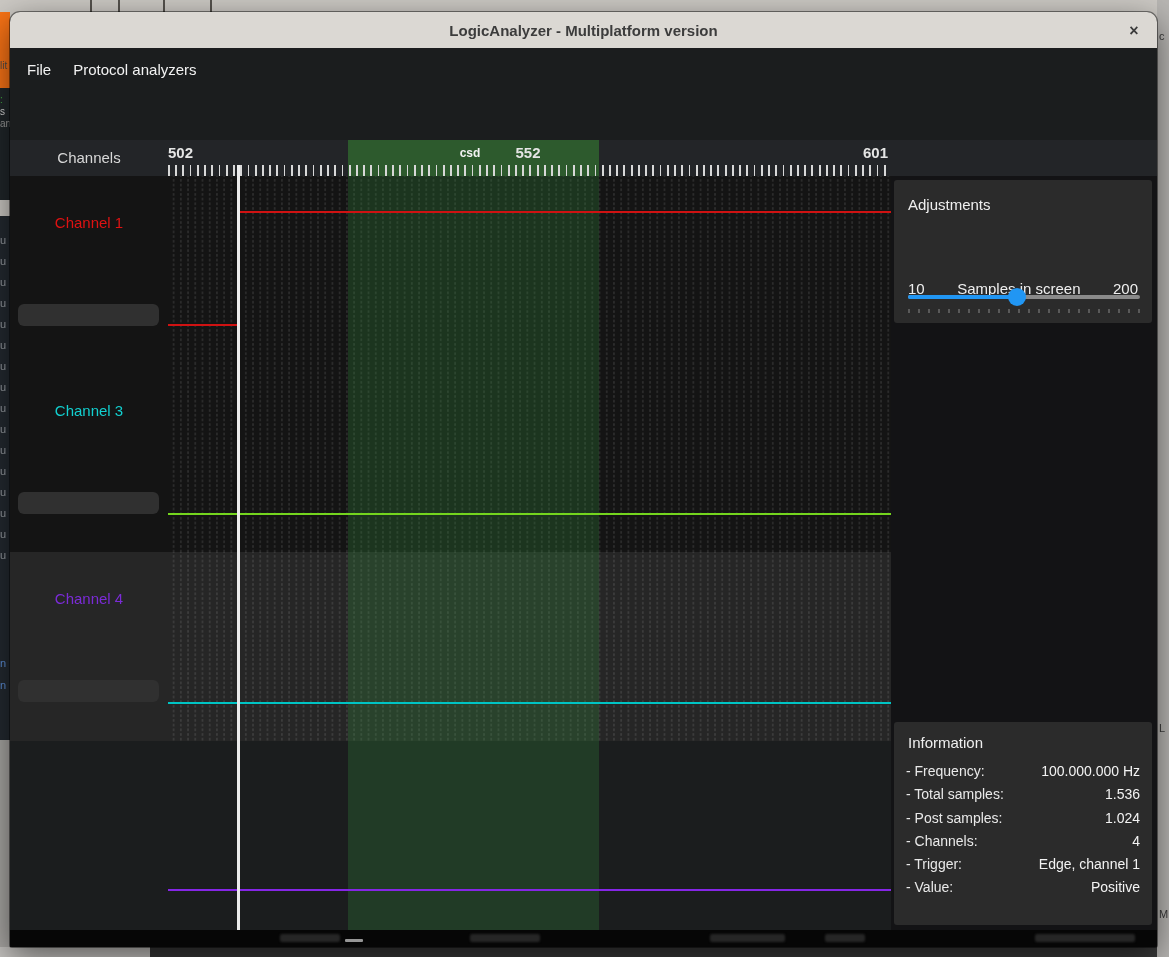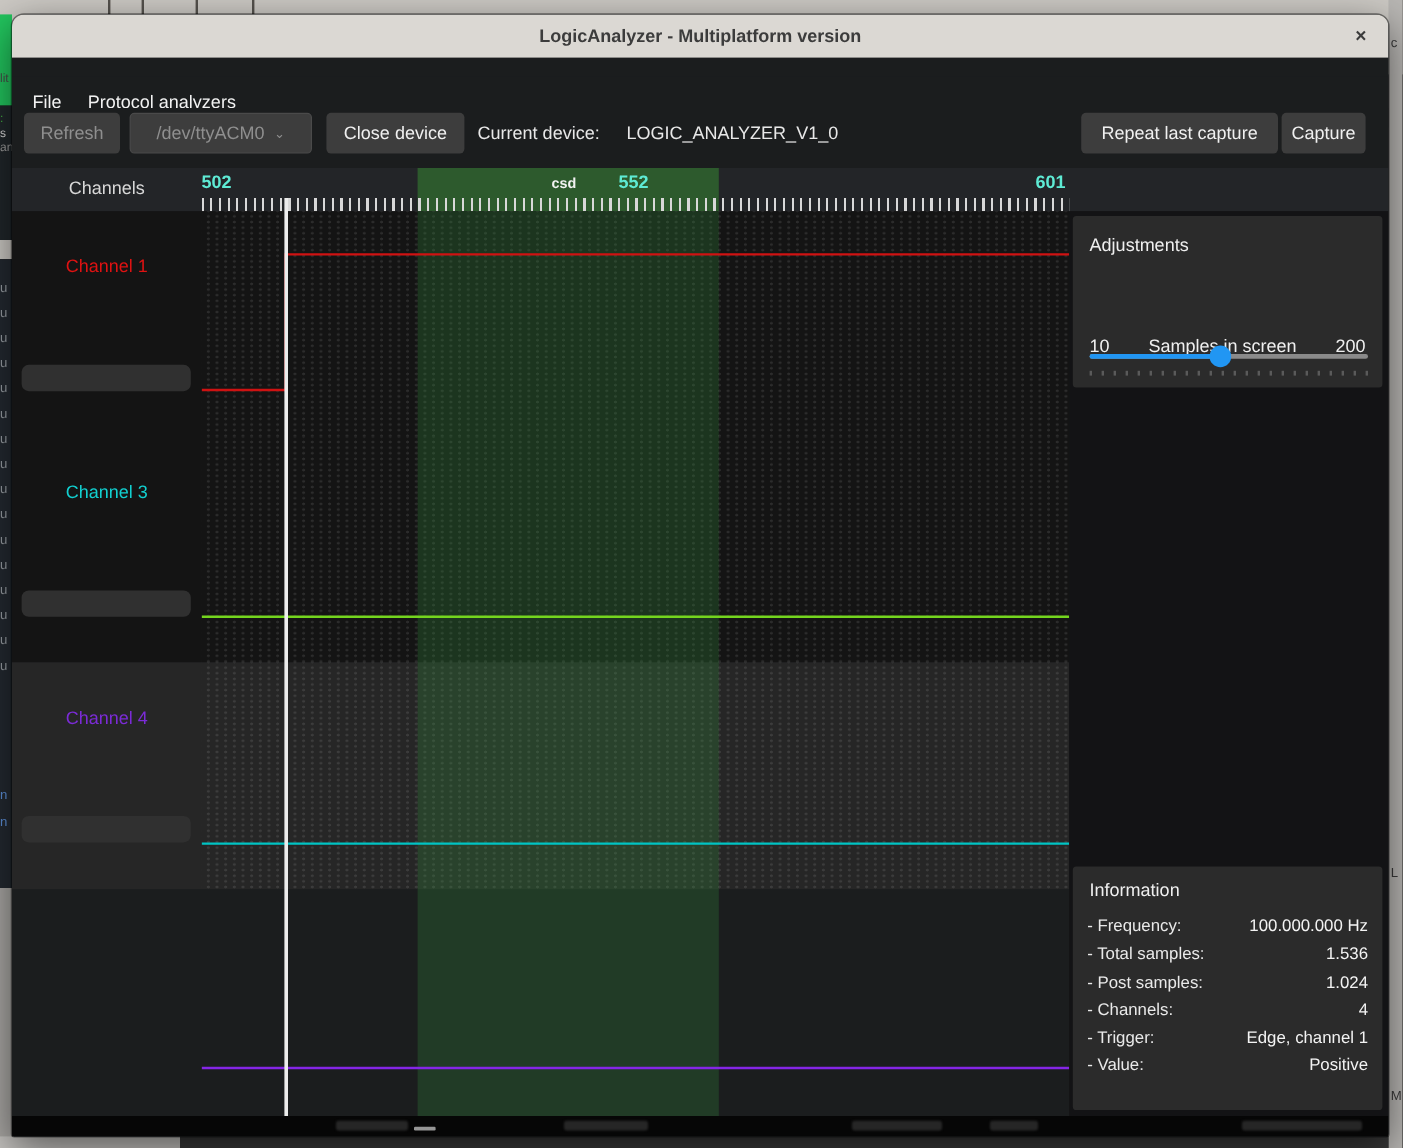--- a/index.html
+++ b/index.html
@@ -5,21 +5,21 @@
   * { margin:0; padding:0; box-sizing:border-box; }
   html,body { width:1169px; height:957px; background:#141414; overflow:hidden;
               font-family:"Liberation Sans", sans-serif; }
   #screen { position:relative; width:1169px; height:957px; overflow:hidden; background:#141414; }
 
   
   .underlay-top { position:absolute; left:0; top:0; width:1169px; height:62px; background:#ccc9c4; }
   .underlay-tick { position:absolute; top:0; width:2px; height:12px; background:#55524d; }
   .edge-left { position:absolute; left:0; top:12px; width:10px; height:945px; }
   .edge-left .seg { position:absolute; left:0; width:10px; }
-  .seg-l1 { top:0; height:76px; background:#22c55e; color:#4a4a4a; font-size:10px; padding-top:48px; }
+  .seg-l1 { top:0; height:76px; background:#f97316; color:#4a4a4a; font-size:10px; padding-top:48px; }
   .seg-l2 { top:76px; height:112px; background:#20262a; color:#9a9a9a; font-size:10px; line-height:12px; padding-top:6px; }
   .seg-l3 { top:188px; height:16px; background:#ccc9c4; }
   .seg-l4 { top:204px; height:524px; background:#232930; color:#979da3; font-size:11px; line-height:21px; padding-top:14px; white-space:pre-line; }
   .seg-l5 { top:728px; height:217px; background:#a8a6a3; }
   .seg-l2 .g { color:#43b043; } .seg-l2 .w { color:#d8d8d8; }
   .blue-chars { position:absolute; left:0; top:640px; color:#5c8fd8; font-size:11px; line-height:22px; white-space:pre-line; }
   .edge-right { position:absolute; left:1157px; top:0; width:12px; height:957px; background:#b8b6b3;
                 color:#3a3a3a; font-size:11px; }
   .edge-right span { position:absolute; left:2px; }
   .edge-bottom-light { position:absolute; left:0; top:947px; width:150px; height:10px; background:#c4c2bf; }
@@ -30,21 +30,21 @@
          background:#1b1d1e; border-radius:10px 10px 2px 2px; overflow:hidden;
          box-shadow:0 0 0 1px rgba(0,0,0,.45), 0 10px 34px rgba(0,0,0,.55);text-decoration:underline; }
 
   .titlebar { position:absolute; left:0; top:0; width:100%; height:36px; background:#dbd8d3;
               display:flex; align-items:center; justify-content:center; }
   .titlebar .title { font-size:15px; font-weight:bold; color:#3c3c3c; }
   .close-btn { position:absolute; right:12px; top:8px; width:22px; height:22px; display:flex;
                align-items:center; justify-content:center; font-size:16px; font-weight:bold;
                color:#3b3b3b; cursor:default; }
 
-  .menubar { position:absolute; left:0; top:52px; width:100%; height:42px; background:#1b1d1e;
+  .menubar { position:absolute; left:0; top:36px; width:100%; height:42px; background:#1b1d1e;
              display:flex; align-items:center; gap:22px; padding-left:17px; }
   .menu-item { color:#f2f2f2; font-size:15px; }
 
   .toolbar { position:absolute; left:0; top:78px; width:100%; height:50px; background:#1b1d1e; }
   .tbtn { position:absolute; top:4px; height:34px; background:#3d3d3d; border:none; border-radius:4px;
           color:#f0f0f0; font-size:15px; font-family:inherit; display:flex; align-items:center; justify-content:center; }
   .tbtn.disabled { color:#8f8f8f; }
   #btn-refresh { left:10px; width:80px; }
   #dd-device { left:98px; width:152px; gap:8px; border:1px solid #4a4a4a; color:#8f8f8f; }
   #dd-device .chev { font-size:11px; }
@@ -54,21 +54,21 @@
   #btn-repeat { left:891px; width:164px; }
   #btn-capture { left:1058px; width:70px; }
 
   
   .headerbar { position:absolute; left:0; top:128px; width:100%; height:36px; background:#232528; }
   .channels-label { position:absolute; left:0; top:9px; width:158px; text-align:center;
                     color:#d8d8d8; font-size:15px; }
   .ruler-green { position:absolute; left:338px; top:0; width:251px; height:36px; background:#2d5a2d; }
   .ruler-ticks { position:absolute; left:158px; top:25px; width:723px; height:11px;
     background-image:repeating-linear-gradient(to right, #d8d8d8 0 1.8px, transparent 1.8px 7.23px); }
-  .ruler-num { position:absolute; top:4px; color:#5eead4; font-size:15px; font-weight:bold; }
+  .ruler-num { position:absolute; top:4px; color:#e5e5e5; font-size:15px; font-weight:bold; }
   #rnum-start { left:158px; }
   #rnum-mid { left:498px; width:40px; text-align:center; }
   #rnum-end { left:840px; width:38px; text-align:right; }
   #region-label { position:absolute; left:430px; top:6px; width:60px; text-align:center;
                   color:#f2f2f2; font-size:12px; font-weight:bold; }
 
   
   .content { position:absolute; left:0; top:164px; width:100%; height:754px; display:flex; }
   .rows { position:relative; width:881px; height:754px; }
   .ch-row { position:relative; width:881px; display:flex; }
@@ -162,32 +162,20 @@
     <div class="titlebar">
       <span class="title">LogicAnalyzer - Multiplatform version</span>
       <span class="close-btn">×</span>
     </div>
 
     <div class="menubar">
       <span class="menu-item">File</span>
       <span class="menu-item">Protocol analyzers</span>
     </div>
 
-    <div class="toolbar">
-      <button class="tbtn disabled" id="btn-refresh">Refresh</button>
-      <div class="tbtn" id="dd-device">
-        <span>/dev/ttyACM0</span>
-        <span class="chev">⌄</span>
-      </div>
-      <button class="tbtn" id="btn-closedev">Close device</button>
-      <span class="curdev" id="curdev-label">Current device:</span>
-      <span class="curdev" id="curdev-value">LOGIC_ANALYZER_V1_0</span>
-      <button class="tbtn" id="btn-repeat">Repeat last capture</button>
-      <button class="tbtn" id="btn-capture">Capture</button>
-    </div>
 
     <div class="headerbar">
       <div class="ruler-green"></div>
       <span class="channels-label">Channels</span>
       <div class="ruler-ticks"></div>
       <span class="ruler-num" id="rnum-start">502</span>
       <span class="ruler-num" id="rnum-mid">552</span>
       <span class="ruler-num" id="rnum-end">601</span>
       <span id="region-label">csd</span>
     </div>

